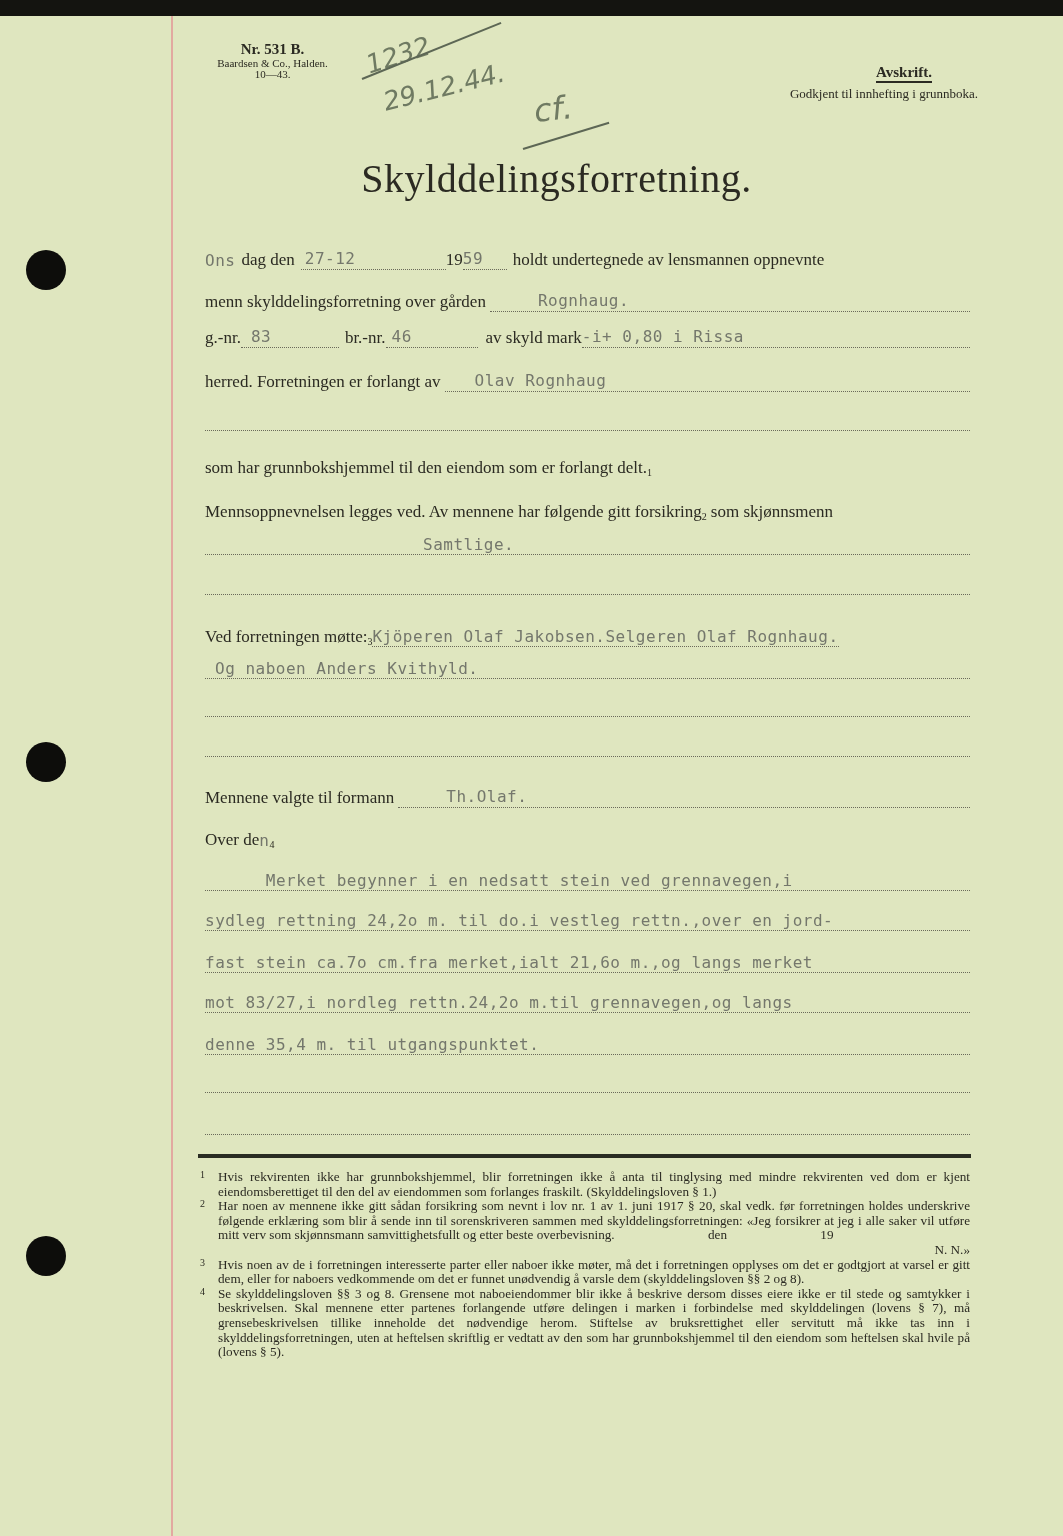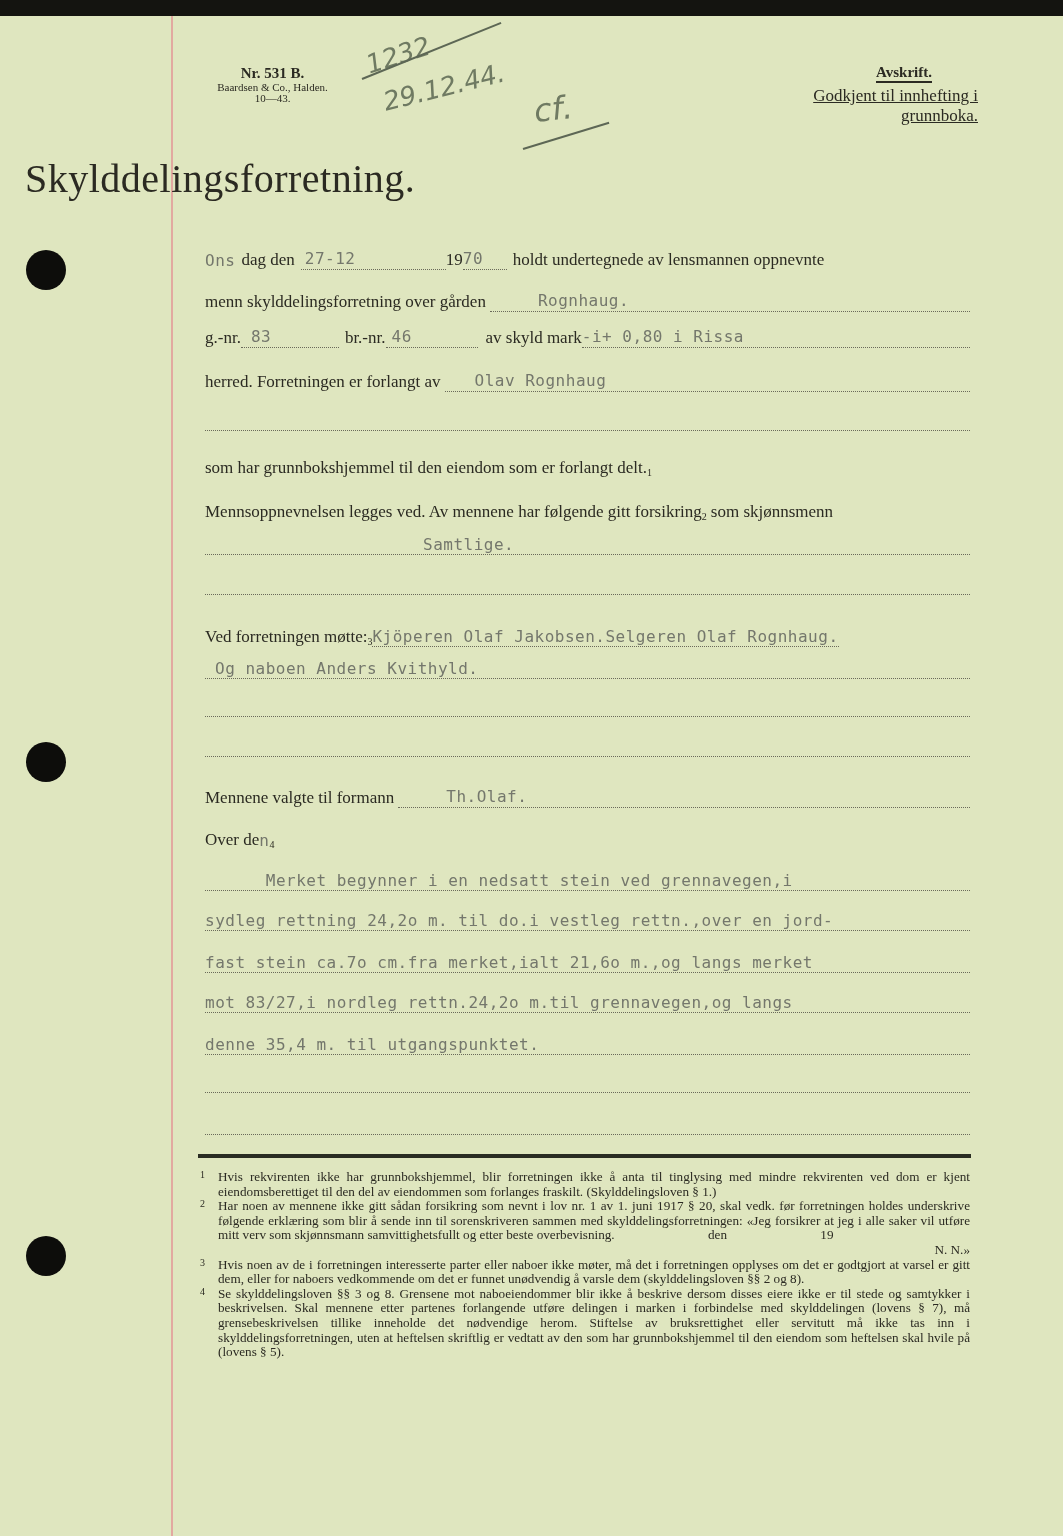--- a/index.html
+++ b/index.html
@@ -6,35 +6,35 @@
   body {
     width: 1063px; height: 1536px; position: relative; overflow: hidden;
     background: #dfe6bf;
     font-family: "Liberation Serif", "DejaVu Serif", serif;
     color: #2b2a22;
   }
   .topbar { position: absolute; left: 0; top: 0; width: 1063px; height: 16px; background: #141410; }
   .margin-line { position: absolute; left: 171px; top: 16px; width: 2px; height: 1520px; background: #e2a9a0; }
   .hole { position: absolute; width: 40px; height: 40px; border-radius: 50%; background: #0d0d0b; }
   .abs { position: absolute; }
-  .form-no { left: 200px; top: 66px; width: 145px; text-align: center; line-height: 1.05; }
+  .form-no { left: 200px; top: 42px; width: 145px; text-align: center; line-height: 1.05; }
   .form-no .nr { font-size: 15px; font-weight: bold; }
   .form-no .pr { font-size: 11px; }
   .hand {
     font-family: "DejaVu Sans", sans-serif; color: #6f7a62; font-style: italic;
   }
   .hand-num { left: 365px; top: 40px; font-size: 26px; transform: rotate(-18deg); }
   .hand-date { left: 382px; top: 72px; font-size: 26px; transform: rotate(-14deg); }
   .hand-cf { left: 534px; top: 90px; font-size: 32px; transform: rotate(-6deg); }
   .hand-line1 { left: 362px; top: 78px; width: 150px; height: 2px; background: #5d6755; transform: rotate(-22deg); transform-origin: left; }
   .hand-line2 { left: 523px; top: 148px; width: 90px; height: 2px; background: #5d6755; transform: rotate(-17deg); transform-origin: left; }
   .copy-tag { left: 760px; top: 63px; width: 230px; text-align: right; }
   .copy-tag .t { font-size: 15px; font-weight: bold; border-bottom: 2px solid #2b2a22; display: inline-block; margin-right: 58px; }
-  .copy-tag .s { font-size: 17px; display: block; margin-top: 3px; margin-right: 12px; text-decoration: underline; }
-  .title { left: 0; width: 1063px; top: 155px; text-align: left; font-size: 40px; letter-spacing: 0.5px; }
+  .copy-tag .s { font-size: 13px; display: block; margin-top: 3px; margin-right: 12px; }
+  .title { left: 0; width: 1063px; top: 155px; text-align: center; font-size: 40px; letter-spacing: 0.5px; }
   .title span { display: inline-block; transform: translateX(25px); }
   .line { position: absolute; left: 205px; width: 765px; height: 30px; font-size: 17px; white-space: nowrap; display: flex; align-items: flex-end; }
   .dots { border-bottom: 1px dotted #6a6a5a; flex: 0 0 auto; height: 22px; position: relative; }
   .dots.fill { flex: 1 1 auto; }
   .typed {
     font-family: "DejaVu Sans Mono", "Liberation Mono", monospace; font-size: 16px; color: #74776c; letter-spacing: 0.5px;
   }
   .dots .typed { position: absolute; bottom: 1px; left: 4px; }
   .ul-line { position: absolute; left: 205px; width: 765px; border-bottom: 1px dotted #6a6a5a; }
   .typed-row { position: absolute; left: 205px; width: 765px; border-bottom: 1px dotted #6a6a5a; height: 26px; }
@@ -74,21 +74,21 @@
 <div class="abs title"><span>Skylddelingsforretning.</span></div>
 
 <div class="line" style="top:240px">
   <span class="typed">Ons</span>
   <span style="margin-left:6px;margin-right:6px">dag den</span>
   <span class="dots" style="width:145px">
       <span class="typed">27-12</span>
     </span>
   <span>19</span>
   <span class="dots" style="width:44px">
-      <span class="typed" style="left:0">70</span>
+      <span class="typed" style="left:0">59</span>
     </span>
   <span style="margin-left:6px">holdt undertegnede av lensmannen oppnevnte</span>
 </div>
 
 <div class="line" style="top:282px">
   <span style="margin-right:4px">menn skylddelingsforretning over gården</span>
   <span class="dots fill">
       <span class="typed" style="left:48px">Rognhaug.</span>
     </span>
 </div>

